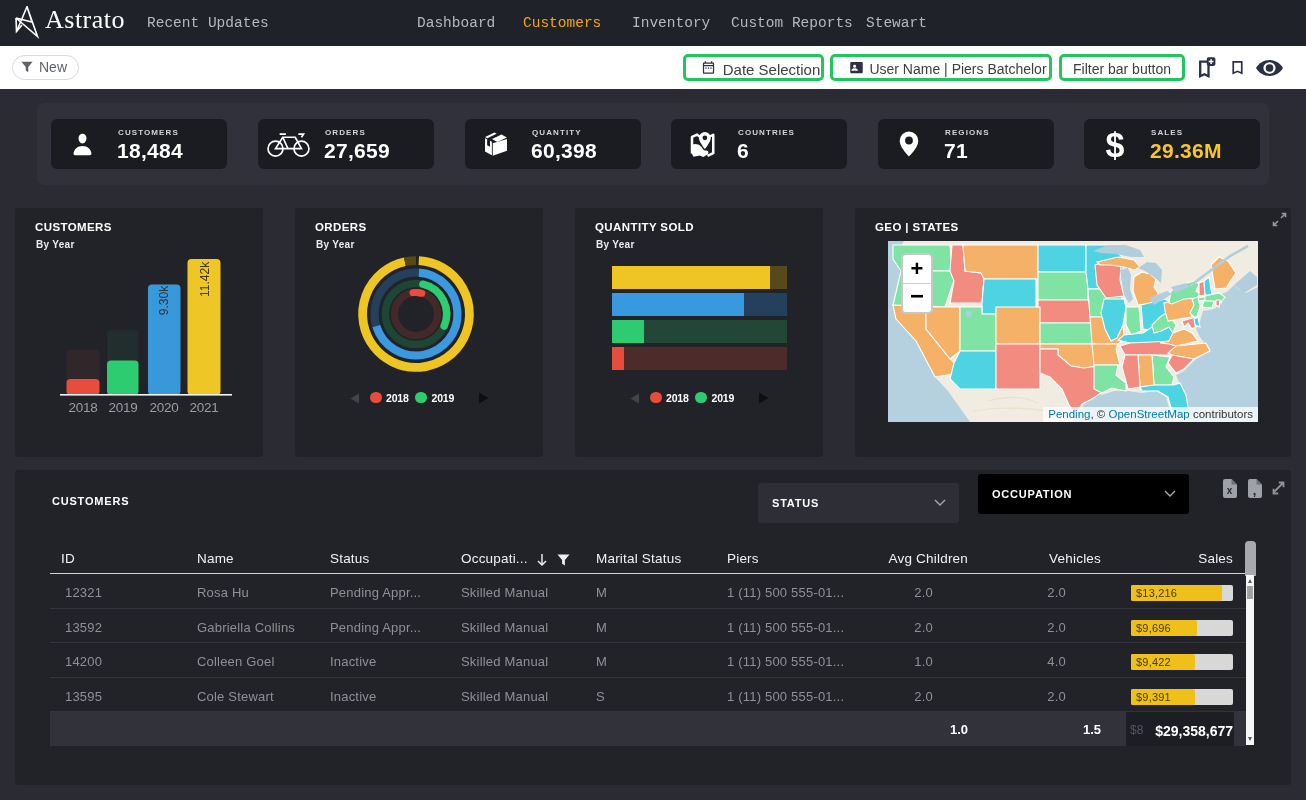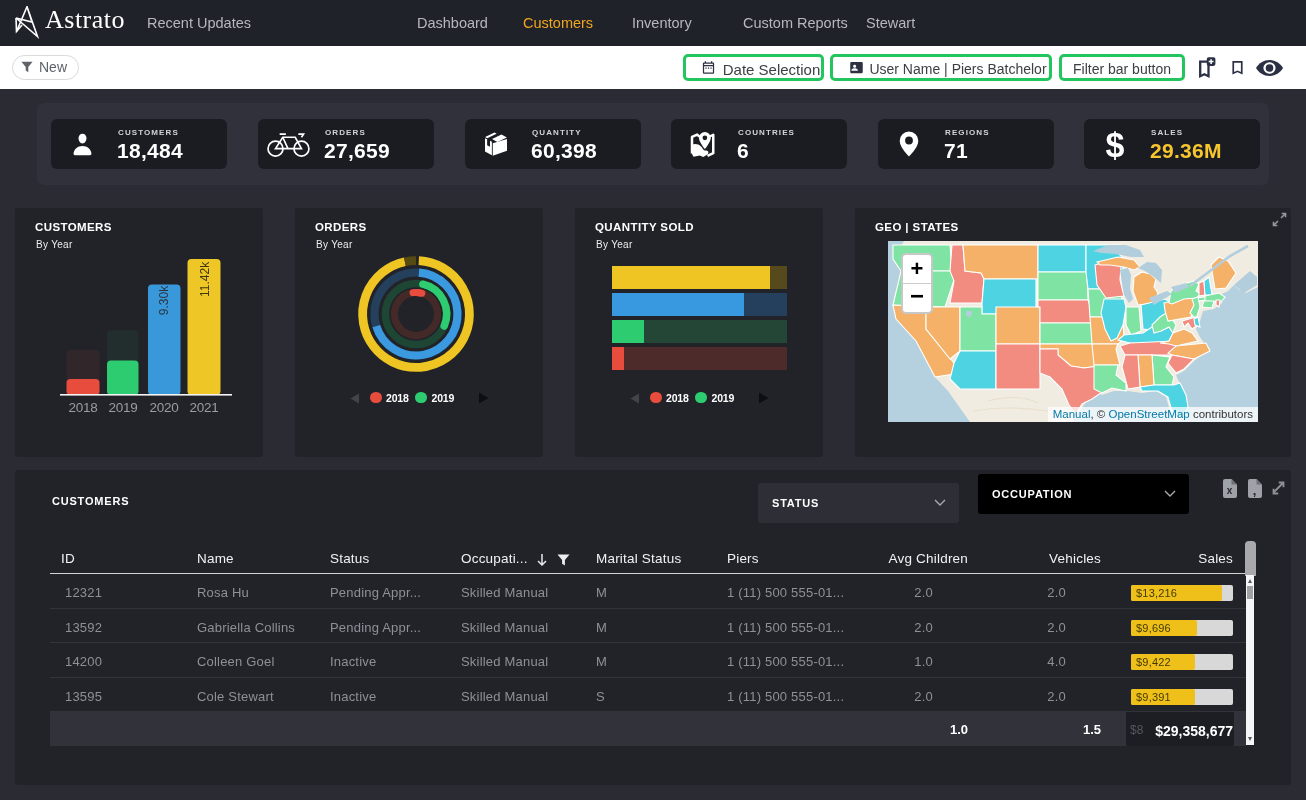--- a/index.html
+++ b/index.html
@@ -2,54 +2,54 @@
 <html><head>
 <meta charset="utf-8">
 <style>
 * { margin:0; padding:0; box-sizing:border-box; }
 html,body { width:1306px; height:800px; background:#2b2c33; font-family:"Liberation Sans",sans-serif; overflow:hidden; position:relative; }
 .abs { position:absolute; }
 
 .nav { position:absolute; left:0; top:0; width:1306px; height:46px; background:#20222a; }
 .logo-ic { position:absolute; left:11px; top:6px; }
 .logo-tx { position:absolute; left:45px; top:5px; font-family:"Liberation Serif",serif; font-size:26px; color:#fff; letter-spacing:0.5px; }
-.nav-it { position:absolute; top:0; height:46px; line-height:46px; font-size:14.5px; color:#b7b8bc; }
+.nav-it { position:absolute; top:0; height:46px; line-height:46px; font-size:14.5px; color:#b7b8bc;font-family:Liberation Mono, monospace; }
 .nav-it.act { color:#f2a51e; }
 
 .tbar { position:absolute; left:0; top:46px; width:1306px; height:43px; background:#ffffff; }
 .pill { position:absolute; left:12px; top:9px; height:25px; border:1px solid #d9dade; border-radius:13px; background:#fff; color:#5f6368; font-size:14px; line-height:23px; padding:0 11px 0 26px; }
 .tbtn { position:absolute; top:8px; height:27px; border:3px solid #22c55e; border-radius:5px; background:#fff; color:#3c4043; font-size:14px; line-height:25px; text-align:center; }
 
 .kstrip { position:absolute; left:37px; top:103px; width:1232px; height:82px; background:#30313a; border-radius:7px; }
 .kcard { position:absolute; top:16px; width:176px; height:50px; background:#1b1c22; border-radius:6px; }
 .kic { position:absolute; left:0; top:0; width:62px; height:50px; display:flex; align-items:center; justify-content:center; }
 .klab { position:absolute; left:67px; top:9px; font-size:8px; font-weight:bold; letter-spacing:1.1px; color:#d2d3d7; }
 .kval { position:absolute; left:66px; top:20px; font-size:21px; font-weight:bold; color:#fff; letter-spacing:0.3px; }
 
 .card { position:absolute; background:#222329; border-radius:3px; }
 .ctitle { position:absolute; left:20px; top:13px; font-size:11.5px; font-weight:bold; color:#fff; letter-spacing:0.4px; }
-.csub { position:absolute; left:21px; top:31px; font-size:10px; color:#ececec; letter-spacing:0.3px; }
+.csub { position:absolute; left:21px; top:31px; font-size:10px; color:#ececec; letter-spacing:0.3px;font-weight:bold; }
 .lgt { font-size:10.5px; font-weight:bold; color:#fff; letter-spacing:-0.2px; }
 .hdr { font-size:13.5px; color:#f2f2f4; letter-spacing:0.2px; }
 .row { width:1196px; height:34.5px; border-bottom:1px solid #33343b; font-size:13px; color:#8f9097; letter-spacing:0.2px; }
 .tot { font-size:13px; font-weight:bold; color:#fff; }
 </style>
 </head>
 <body>
 <div class="nav">
   <svg class="logo-ic" width="29" height="33" viewBox="0 0 29 33">
     <path d="M5.5 25.5 L16 0.8 L21 16 L5 12 L26.5 30.5 L16 0.8" fill="none" stroke="#fff" stroke-width="1.6" stroke-linejoin="miter"></path>
     <path d="M5 12 L5.5 25.5 L11 19" fill="none" stroke="#fff" stroke-width="1.6"></path>
   </svg>
   <div class="logo-tx">Astrato</div>
   <div class="nav-it" style="left:147px;">Recent Updates</div>
   <div class="nav-it" style="left:417px;">Dashboard</div>
   <div class="nav-it act" style="left:523px;">Customers</div>
   <div class="nav-it" style="left:632px;">Inventory</div>
-  <div class="nav-it" style="left:731px;margin-left:12px;">Custom Reports</div>
+  <div class="nav-it" style="left:731px;">Custom Reports</div>
   <div class="nav-it" style="left:866px;">Stewart</div>
 </div>
 <div class="tbar">
   <div class="pill">New</div>
   <svg class="abs" style="left:21px;top:15px;" width="12" height="12" viewBox="0 0 14 13">
       <path d="M0.5 0.5 h13 l-5 6 v6 l-3 -1.8 v-4.2 z" fill="#5f6368"></path>
     </svg>
   <div class="tbtn" style="left:683px; width:141px; padding-left:36px; font-size:15px;">Date Selection</div>
   <svg class="abs" style="left:701px;top:14px;" width="15" height="15" viewBox="0 0 24 24">
       <path fill="#2d3142" d="M19 4h-1V2h-2v2H8V2H6v2H5c-1.1 0-2 .9-2 2v14c0 1.1.9 2 2 2h14c1.1 0 2-.9 2-2V6c0-1.1-.9-2-2-2zm0 16H5V10h14v10zM5 8V6h14v2H5zm2 4h2v2H7v-2zm4 0h2v2h-2v-2zm4 0h2v2h-2v-2z"></path>
@@ -283,21 +283,21 @@
     <polygon points="283,46 298,42 301,46 287,52" fill="#b2cedd"></polygon>
     <polygon points="78,70 84,70 83,76 78,75" fill="#b2cedd"></polygon>
     <polygon points="346,44 362,30 369,36 369,44 356,52" fill="#b2cedd"></polygon>
     <path d="M302,45 L322,30 L342,15 L360,5" stroke="#b2cedd" stroke-width="2.6" fill="none"></path>
     <path d="M100,160 Q130,152 150,162 M85,170 Q120,164 160,170" stroke="#e9e0cb" stroke-width="1.2" fill="none"></path>
     </svg>
     <div class="abs" style="left:13px; top:12px; width:32px; height:61px; background:#fff; border:2px solid rgba(0,0,0,0.22); border-radius:5px;">
       <div style="height:29px; border-bottom:1px solid #ccc; text-align:center; font-size:22px; font-weight:bold; color:#000; line-height:27px;">+</div>
       <div style="height:28px; text-align:center; font-size:24px; font-weight:bold; color:#000; line-height:24px;">−</div>
     </div>
-    <div class="abs" style="right:0; bottom:0; height:15px; background:rgba(255,255,255,0.75); font-size:11.5px; color:#333; padding:1px 5px 0 5px; white-space:nowrap;"><span style="color:#0078a8;">Manual</span>, © <span style="color:#0078a8;">OpenStreetMap</span> contributors</div>
+    <div class="abs" style="right:0; bottom:0; height:15px; background:rgba(255,255,255,0.75); font-size:11.5px; color:#333; padding:1px 5px 0 5px; white-space:nowrap;"><span style="color:#0078a8;">Pending</span>, © <span style="color:#0078a8;">OpenStreetMap</span> contributors</div>
   </div>
 </div>
 
 <div class="card" style="left:15px; top:470px; width:1276px; height:315px;">
   <div class="abs" style="left:37px; top:25px; font-size:11px; font-weight:bold; color:#fff; letter-spacing:0.8px;">CUSTOMERS</div>
   <div class="abs" style="left:743px; top:13px; width:201px; height:40px; background:#2d2e36; border-radius:3px;">
     <span class="abs" style="left:14px; top:14px; font-size:11px; font-weight:bold; color:#fff; letter-spacing:0.8px;">STATUS</span>
     <svg class="abs" style="right:13px; top:16px;" width="12" height="7" viewBox="0 0 12 7">
         <path d="M1 1 L6 6 L11 1" stroke="#a9aab1" stroke-width="1.4" fill="none"></path>
       </svg>

